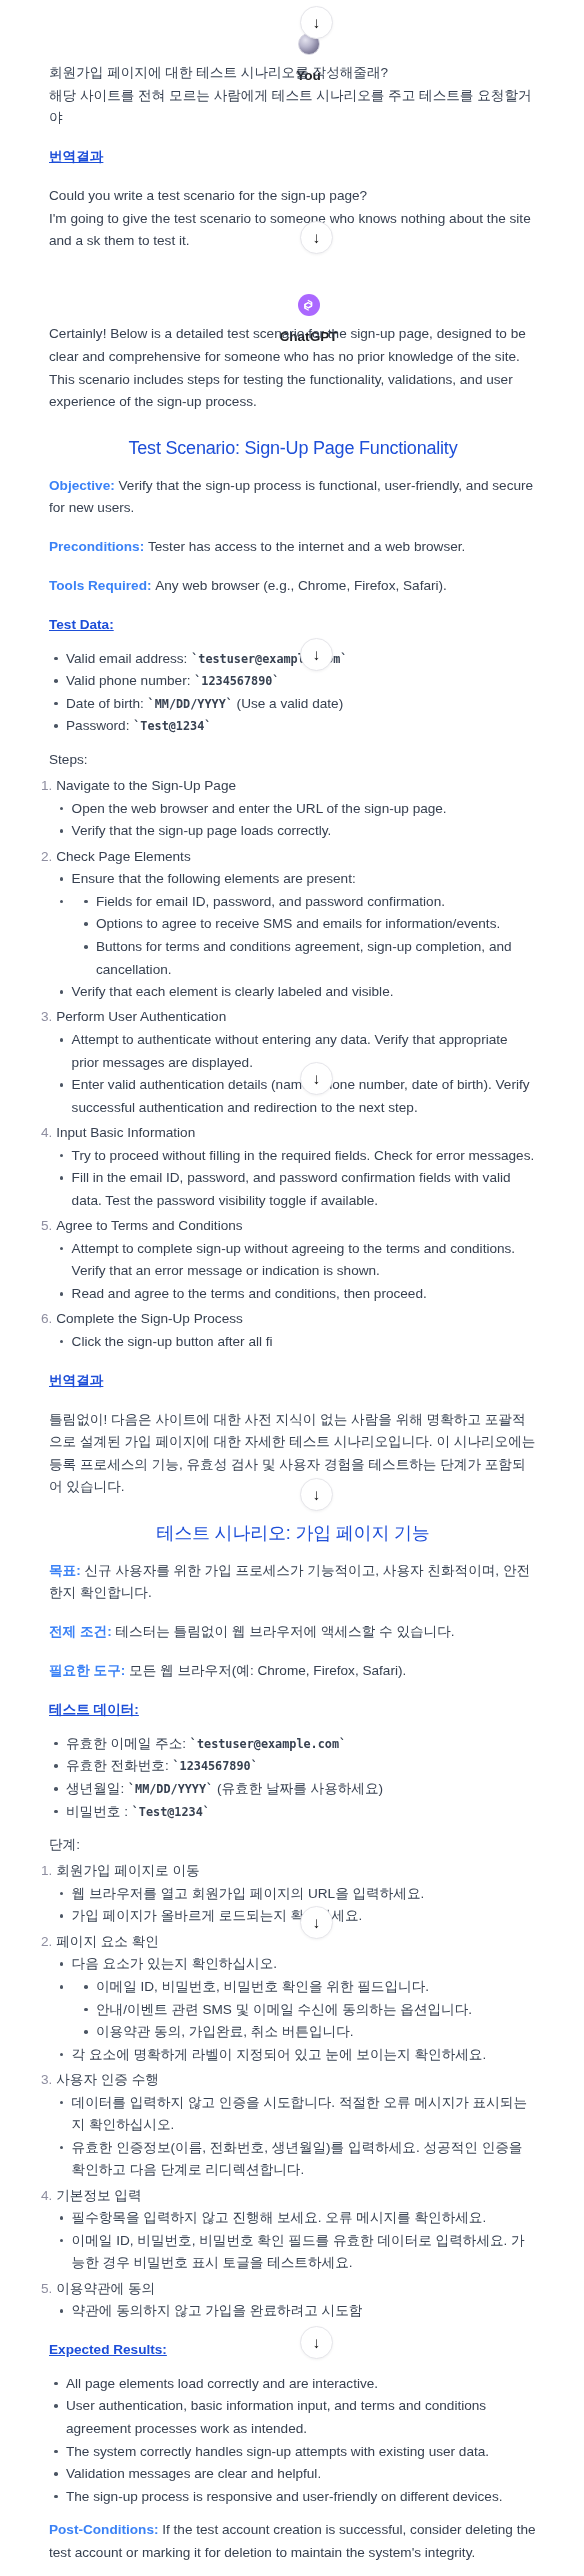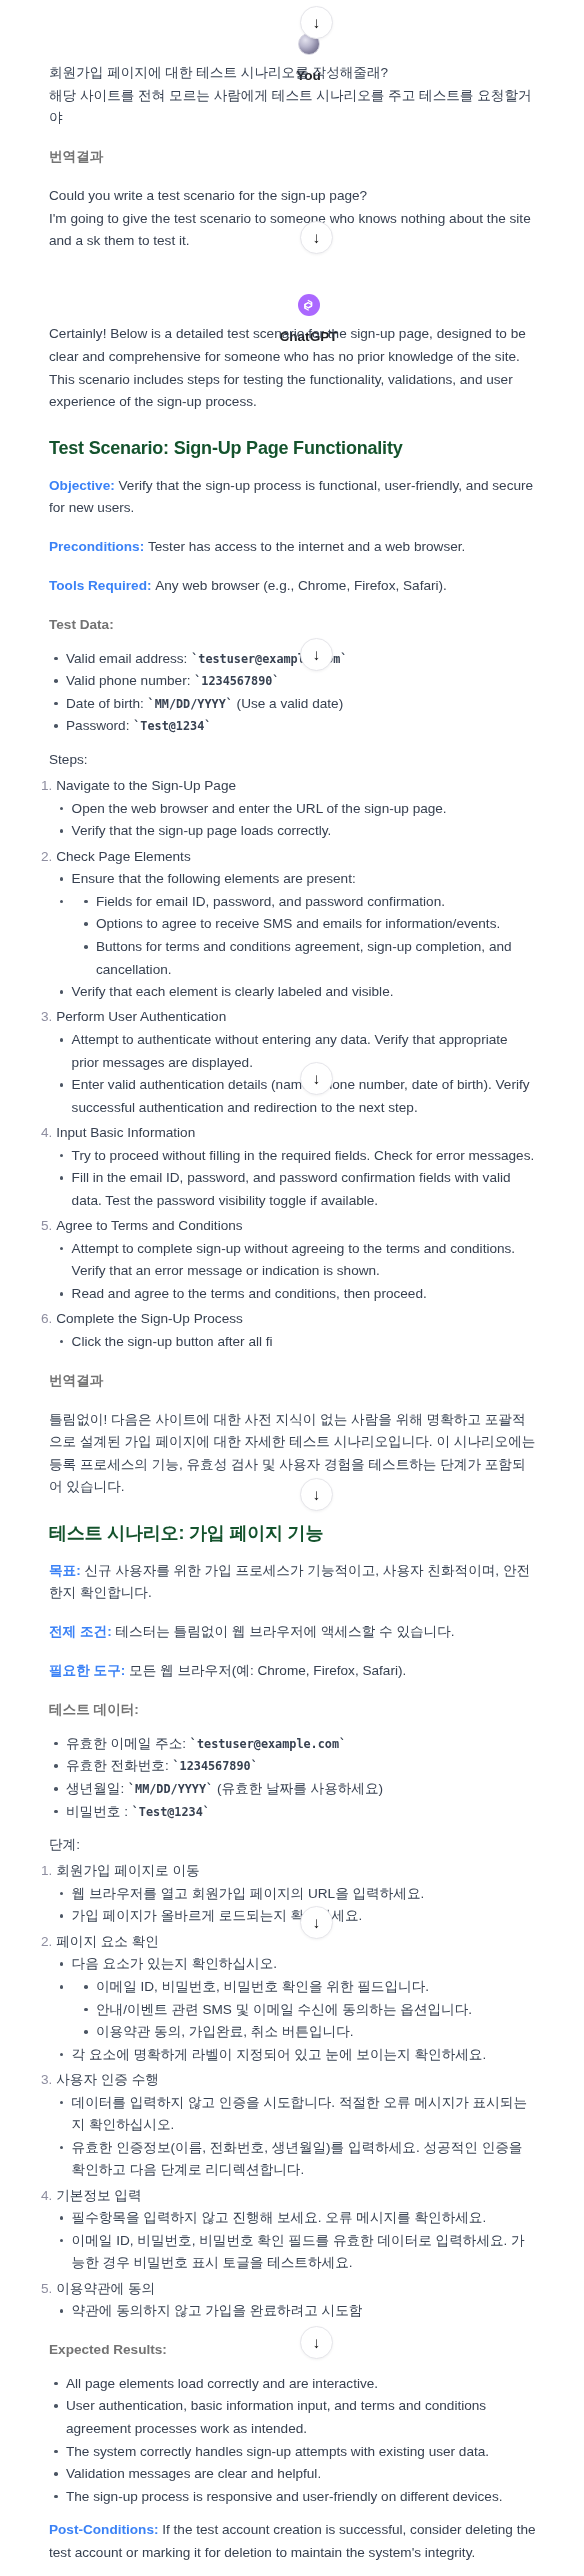--- a/index.html
+++ b/index.html
@@ -21,24 +21,24 @@
     border: 0.9px solid #d6d5e0;
   }
   .avatar.assistant { background: #ab68ff; display:flex; align-items:center; justify-content:center; }
   .sender { font-weight: 700; font-size: 13.6px; color: #202123; }
 
   .msg-body { margin: 7.2px 47px 0 49px; font-size: 13.6px; line-height: 22.6px; }
   .msg-body p { margin: 0 0 16.3px 0; }
   .msg-body p.no-gap { margin-bottom: 0; }
   .line { display: block; }
   strong, .b { font-weight: 700; color: #3b82f6; }
-  .subhead { font-weight: 700; color: #737373; }
+  .subhead { font-weight: 700; color: #1d4ed8; text-decoration: underline; }
   h3.sec-heading {
-    font-size: 18px; line-height: 24.4px; font-weight: 700; color: #14532d;
-    margin: 22px 0 14.5px 0; letter-spacing: -0.2px;
+    font-size: 18px; line-height: 24.4px; font-weight: 400; color: #1d4ed8;
+    margin: 22px 0 14.5px 0; letter-spacing: -0.2px; text-align: center;
   }
   code.tick {
     font-family: "DejaVu Sans Mono", "Liberation Mono", monospace;
     font-weight: 700; font-size: 11.8px; color: #374151;
   }
 
   ul.dots { list-style: none; margin: 11px 0 11px 0; padding: 0 0 0 17px; }
   ul.dots > li { position: relative; margin: 0; }
   ul.dots > li::before, ol.steps ul > li::before {
     content: ""; position: absolute; left: -11.8px; top: 9px;

